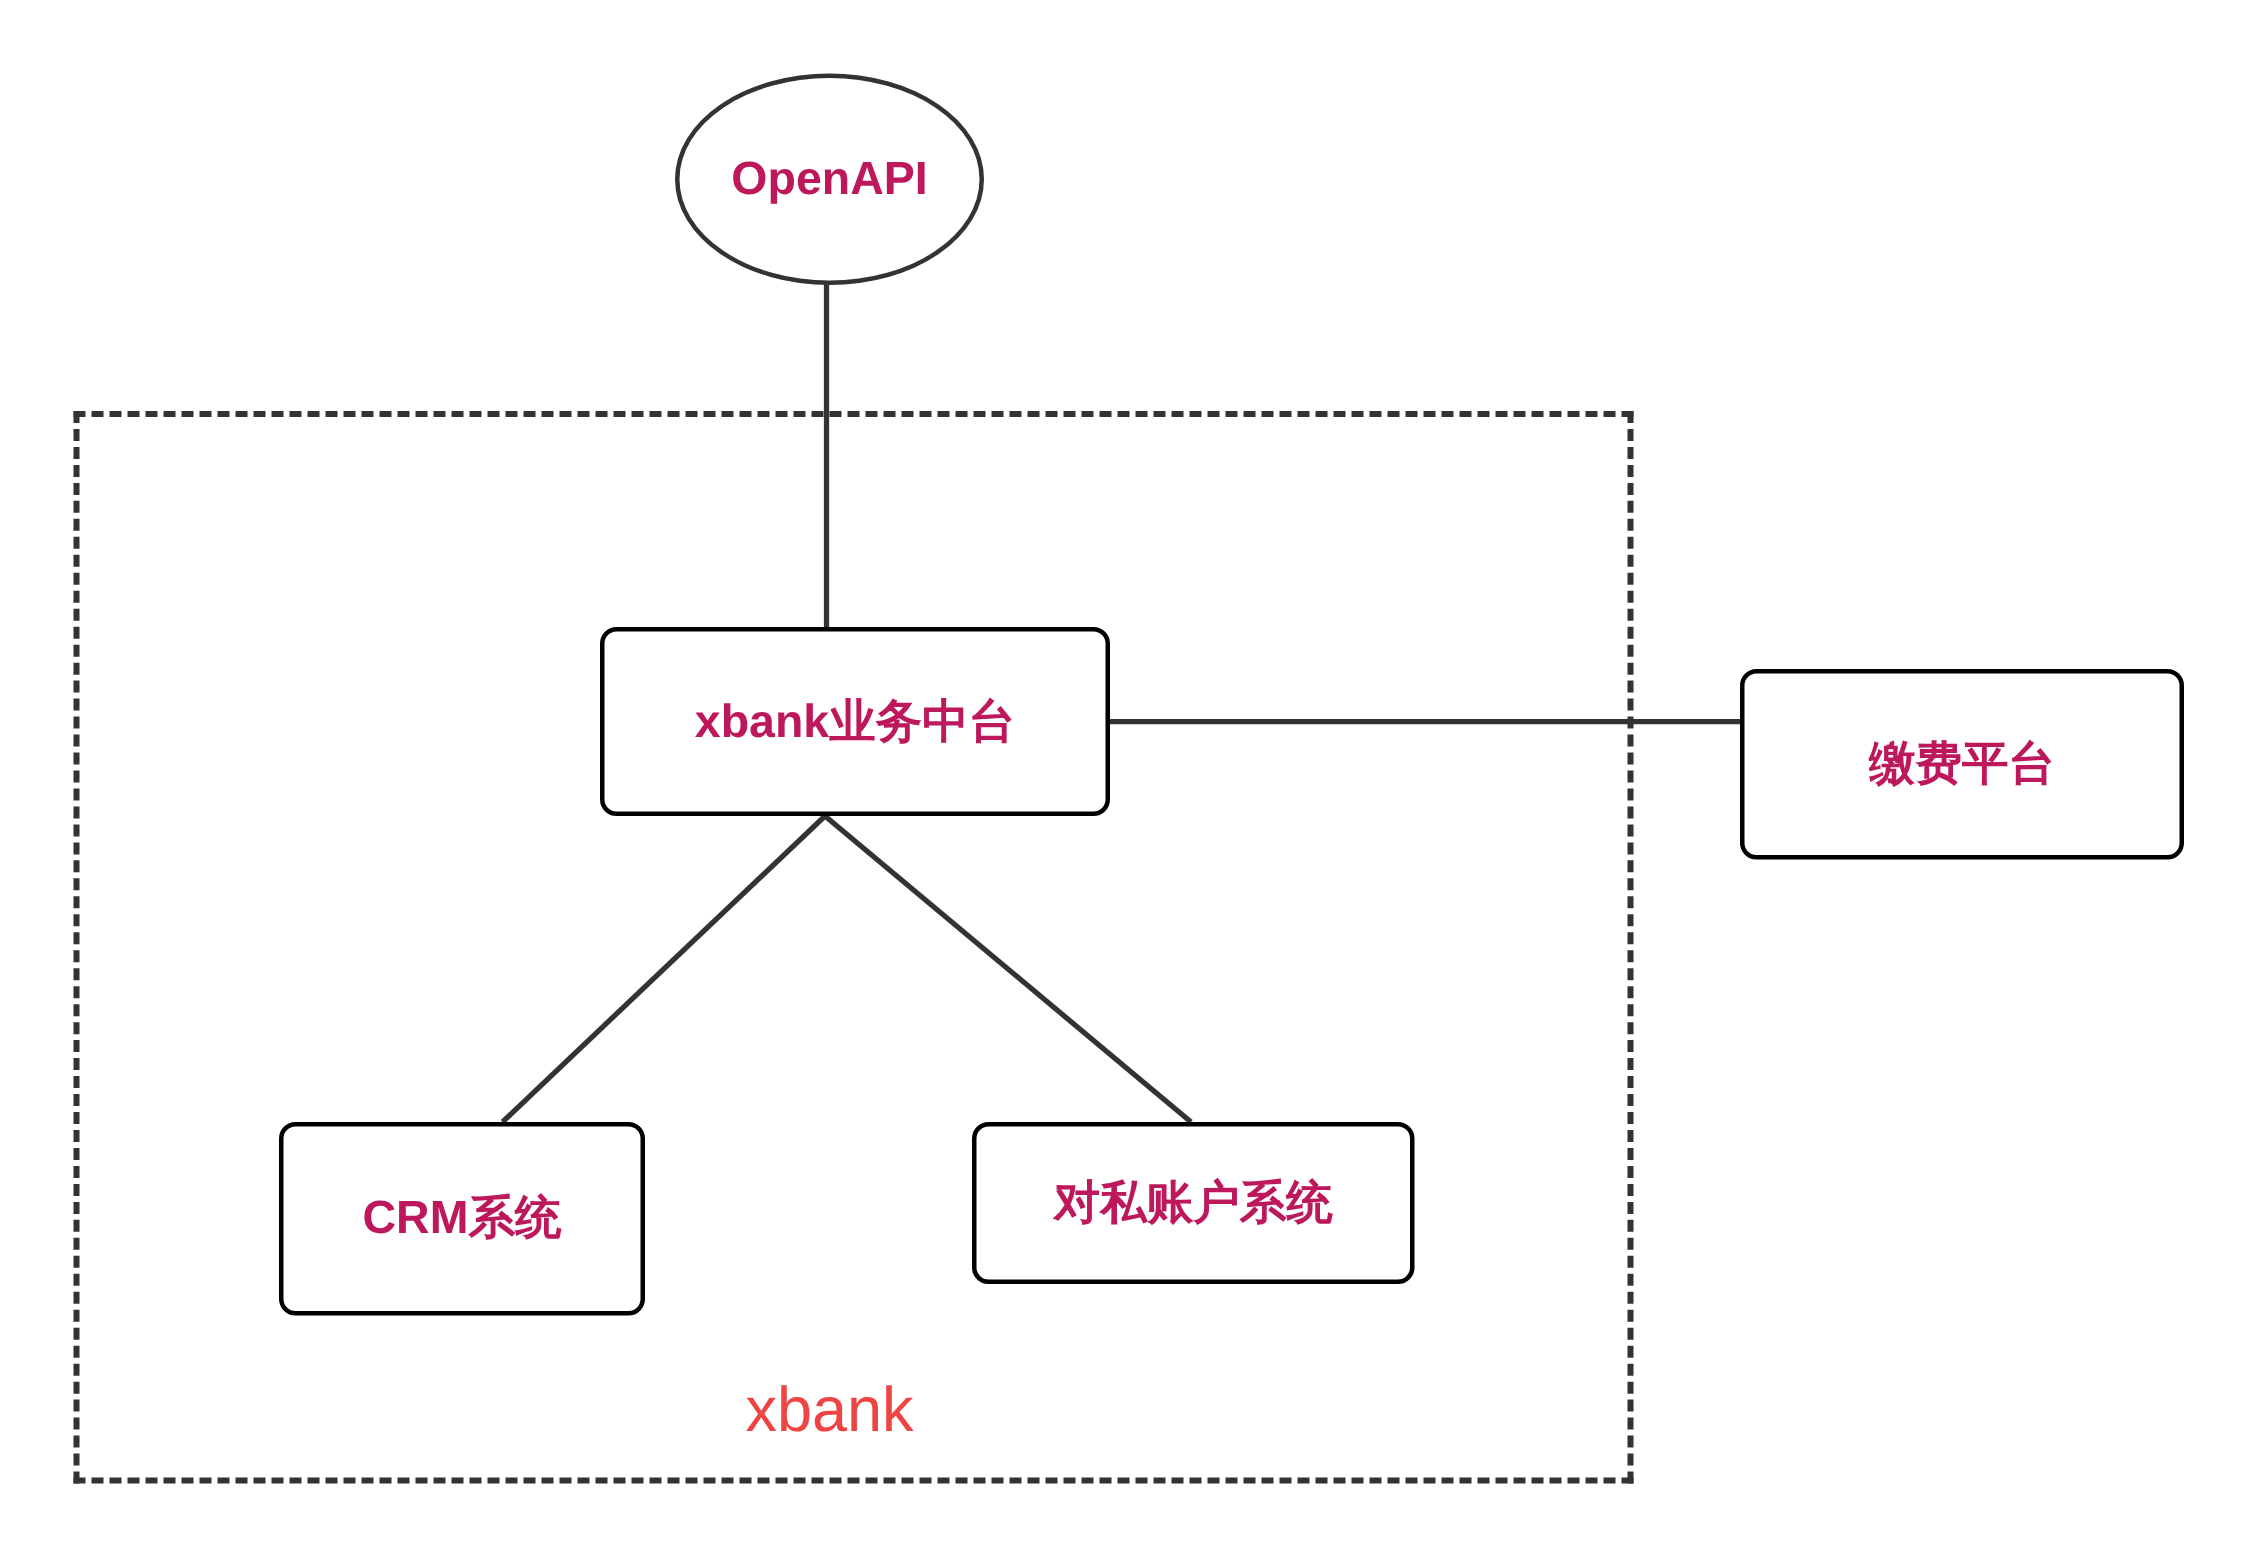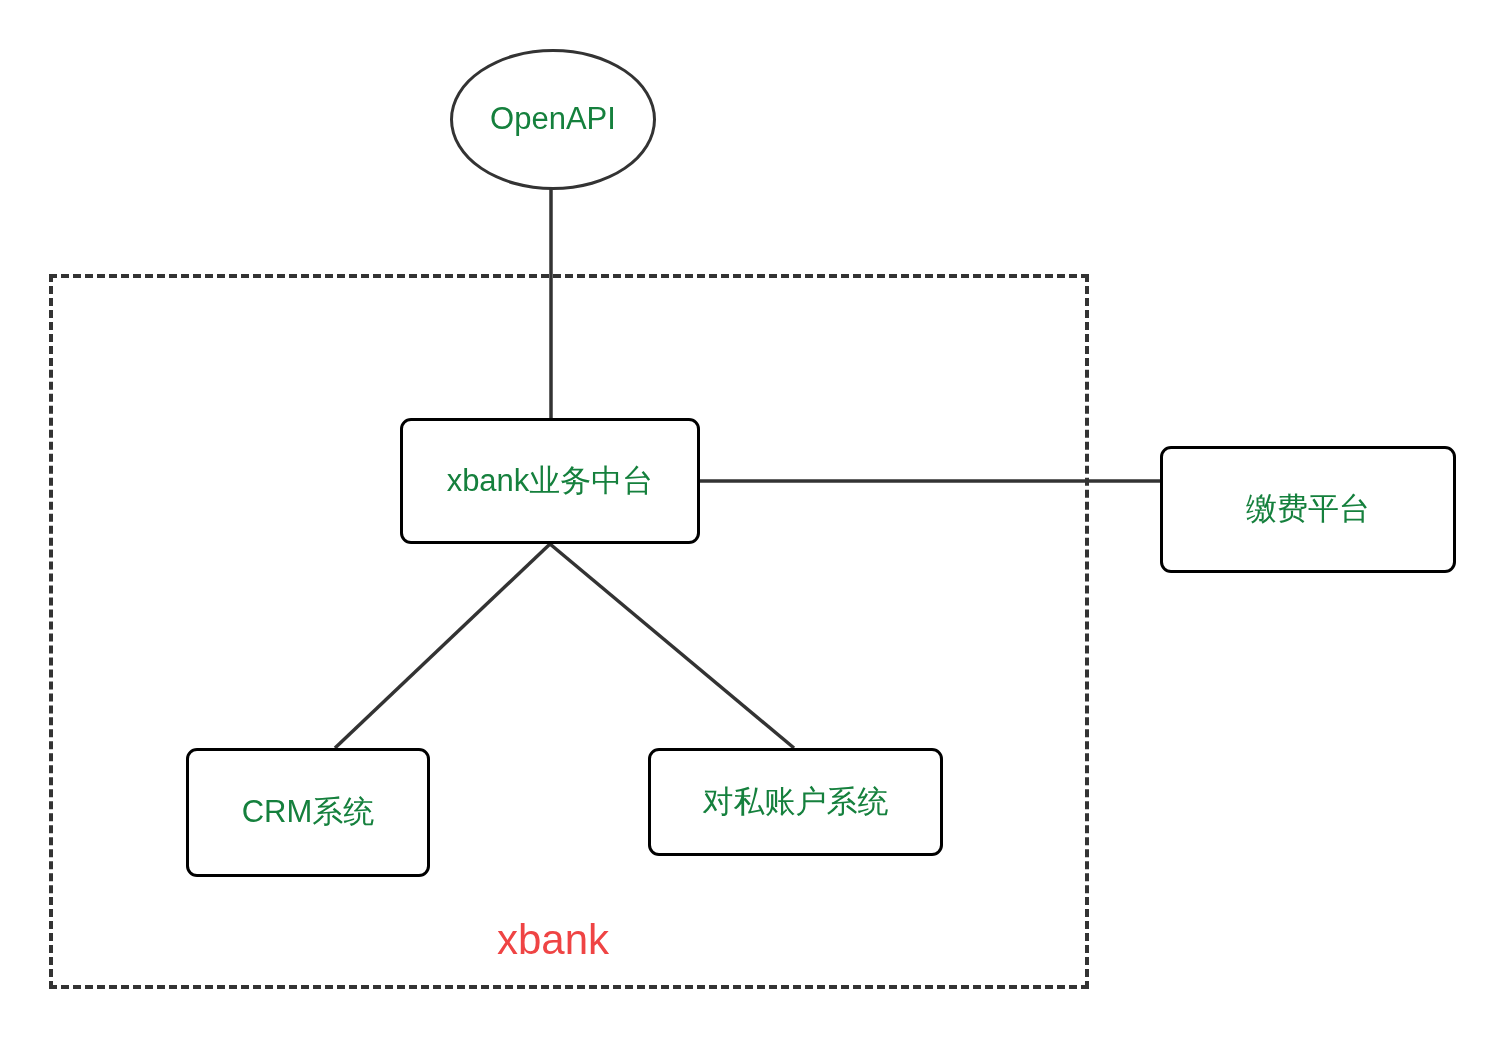--- a/index.html
+++ b/index.html
@@ -27,24 +27,25 @@
     width: 1504px;
     height: 1038px;
   }
   .node {
     position: absolute;
     box-sizing: border-box;
     display: flex;
     align-items: center;
     justify-content: center;
     background: #ffffff;
-    color: #15803d;
+    color: #be185d;
     text-align: right;
     line-height: 1.1;
     white-space: nowrap;
+    font-weight: bold;
   }
   .node-rect {
     border: 3px solid #000000;
     border-radius: 11px;
     font-size: 31px;
   }
   .node-ellipse {
     border: 3px solid #333333;
     border-radius: 50%;
     font-size: 31px;
@@ -58,21 +59,21 @@
   }
   .group-label {
     position: absolute;
     color: #ef4444;
     font-size: 42px;
     letter-spacing: 0px;
     white-space: nowrap;
   }
   
   #node-openapi   { left: 450px; top: 49px;  width: 206px; height: 141px; }
-  #node-core      { left: 400px; top: 418px; width: 300px; height: 126px; }
+  #node-core      { left: 400px; top: 418px; width: 340px; height: 126px; }
   #node-payment   { left: 1160px; top: 418px; width: 296px; height: 127px; margin-top: 28px; }
   #node-crm       { left: 186px; top: 748px; width: 244px; height: 129px; }
   #node-account   { left: 648px; top: 748px; width: 295px; height: 108px; }
   #group-xbank    { left: 49px;  top: 274px; width: 1040px; height: 715px; }
   #label-xbank    { left: 497px; top: 916px; }
 </style>
 </head>
 <body>
 
 <div id="canvas">

